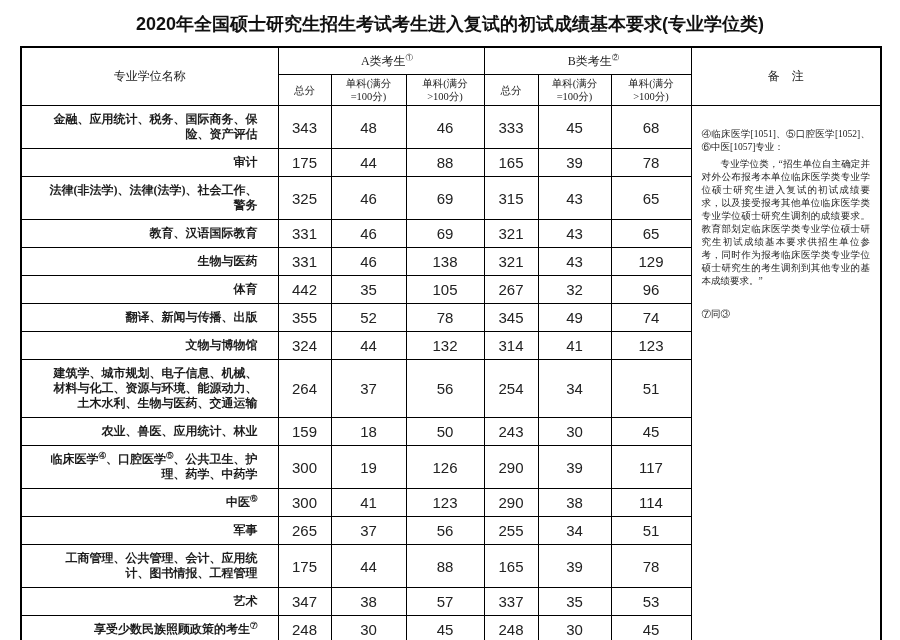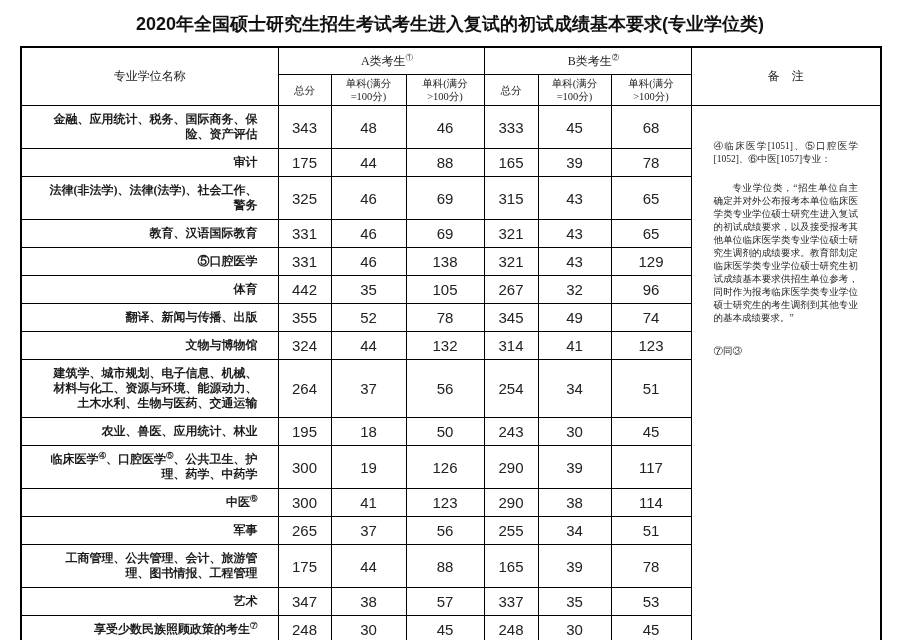--- a/index.html
+++ b/index.html
@@ -36,21 +36,21 @@
   }
   td.num{
     font-family:"Liberation Sans","DejaVu Sans",sans-serif;
     font-size:15px;text-align:center;vertical-align:middle;color:#222;
   }
   td.remark{
     vertical-align:top;text-align:justify;
     font-size:9.5px;line-height:13px;
     padding:18px 6px 4px 6px;
   }
-  .remark-p{margin:16px;}
+  .remark-p{margin:4px;}
   .remark-p.indent{text-indent:2em;}
   .remark-p.last{margin-top:20px;}
   sup{font-size:7.5px;line-height:0;}
   tfoot td.note{
     font-size:12px;line-height:15px;padding:6px 4px;text-align:left;
   }
   tfoot td.note-side{padding:0;}
 </style>
 </head>
 <body>
@@ -124,21 +124,21 @@
       <tr>
         <td class="name">教育、汉语国际教育</td>
         <td class="num">331</td>
         <td class="num">46</td>
         <td class="num">69</td>
         <td class="num">321</td>
         <td class="num">43</td>
         <td class="num">65</td>
       </tr>
       <tr>
-        <td class="name">⑤口腔医学</td>
+        <td class="name">生物与医药</td>
         <td class="num">331</td>
         <td class="num">46</td>
         <td class="num">138</td>
         <td class="num">321</td>
         <td class="num">43</td>
         <td class="num">129</td>
       </tr>
       <tr>
         <td class="name">体育</td>
         <td class="num">442</td>
@@ -170,21 +170,21 @@
         <td class="name">建筑学、城市规划、电子信息、机械、材料与化工、资源与环境、能源动力、土木水利、生物与医药、交通运输</td>
         <td class="num">264</td>
         <td class="num">37</td>
         <td class="num">56</td>
         <td class="num">254</td>
         <td class="num">34</td>
         <td class="num">51</td>
       </tr>
       <tr>
         <td class="name">农业、兽医、应用统计、林业</td>
-        <td class="num">195</td>
+        <td class="num">159</td>
         <td class="num">18</td>
         <td class="num">50</td>
         <td class="num">243</td>
         <td class="num">30</td>
         <td class="num">45</td>
       </tr>
       <tr>
         <td class="name">临床医学<sup>④</sup>、口腔医学<sup>⑤</sup>、公共卫生、护理、药学、中药学</td>
         <td class="num">300</td>
         <td class="num">19</td>
@@ -205,21 +205,21 @@
       <tr>
         <td class="name">军事</td>
         <td class="num">265</td>
         <td class="num">37</td>
         <td class="num">56</td>
         <td class="num">255</td>
         <td class="num">34</td>
         <td class="num">51</td>
       </tr>
       <tr>
-        <td class="name">工商管理、公共管理、会计、旅游管理、图书情报、工程管理</td>
+        <td class="name">工商管理、公共管理、会计、应用统计、图书情报、工程管理</td>
         <td class="num">175</td>
         <td class="num">44</td>
         <td class="num">88</td>
         <td class="num">165</td>
         <td class="num">39</td>
         <td class="num">78</td>
       </tr>
       <tr>
         <td class="name">艺术</td>
         <td class="num">347</td>

